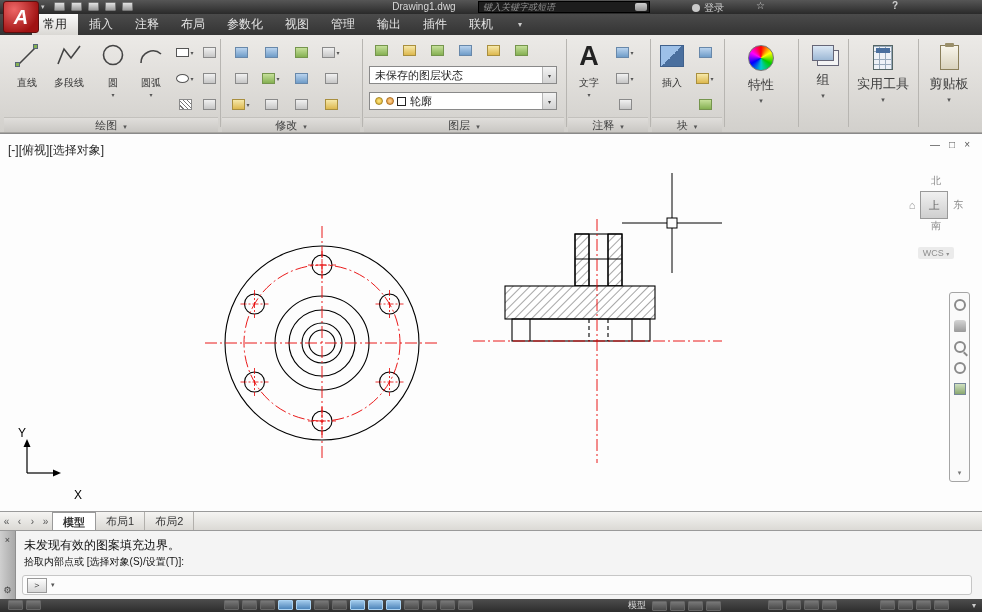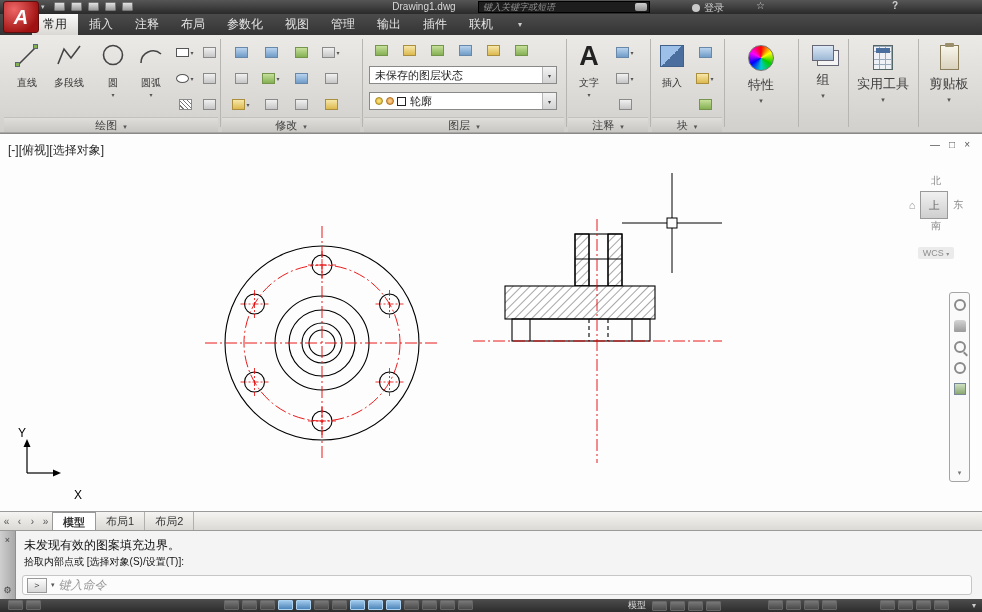--- a/index.html
+++ b/index.html
@@ -549,21 +549,20 @@
   <div class="cmdwin">
     <div class="cmddock">
       <span>×</span>
       <span>⚙</span>
     </div>
     <div class="cmd-line1">未发现有效的图案填充边界。</div>
     <div class="cmd-line2">拾取内部点或  [选择对象(S)/设置(T)]:</div>
     <div class="cmd-input">
       <span class="prompt-btn">＞</span>
       <span class="prompt-caret">▾</span>
-      <input placeholder="键入命令" style="">
     </div>
   </div>
 
   <div class="statusbar">
     <div class="stgroup" style="left:8px">
       <span class="st"></span>
       <span class="st"></span>
     </div>
     <div class="stgroup" style="left:224px">
       <span class="st"></span>

